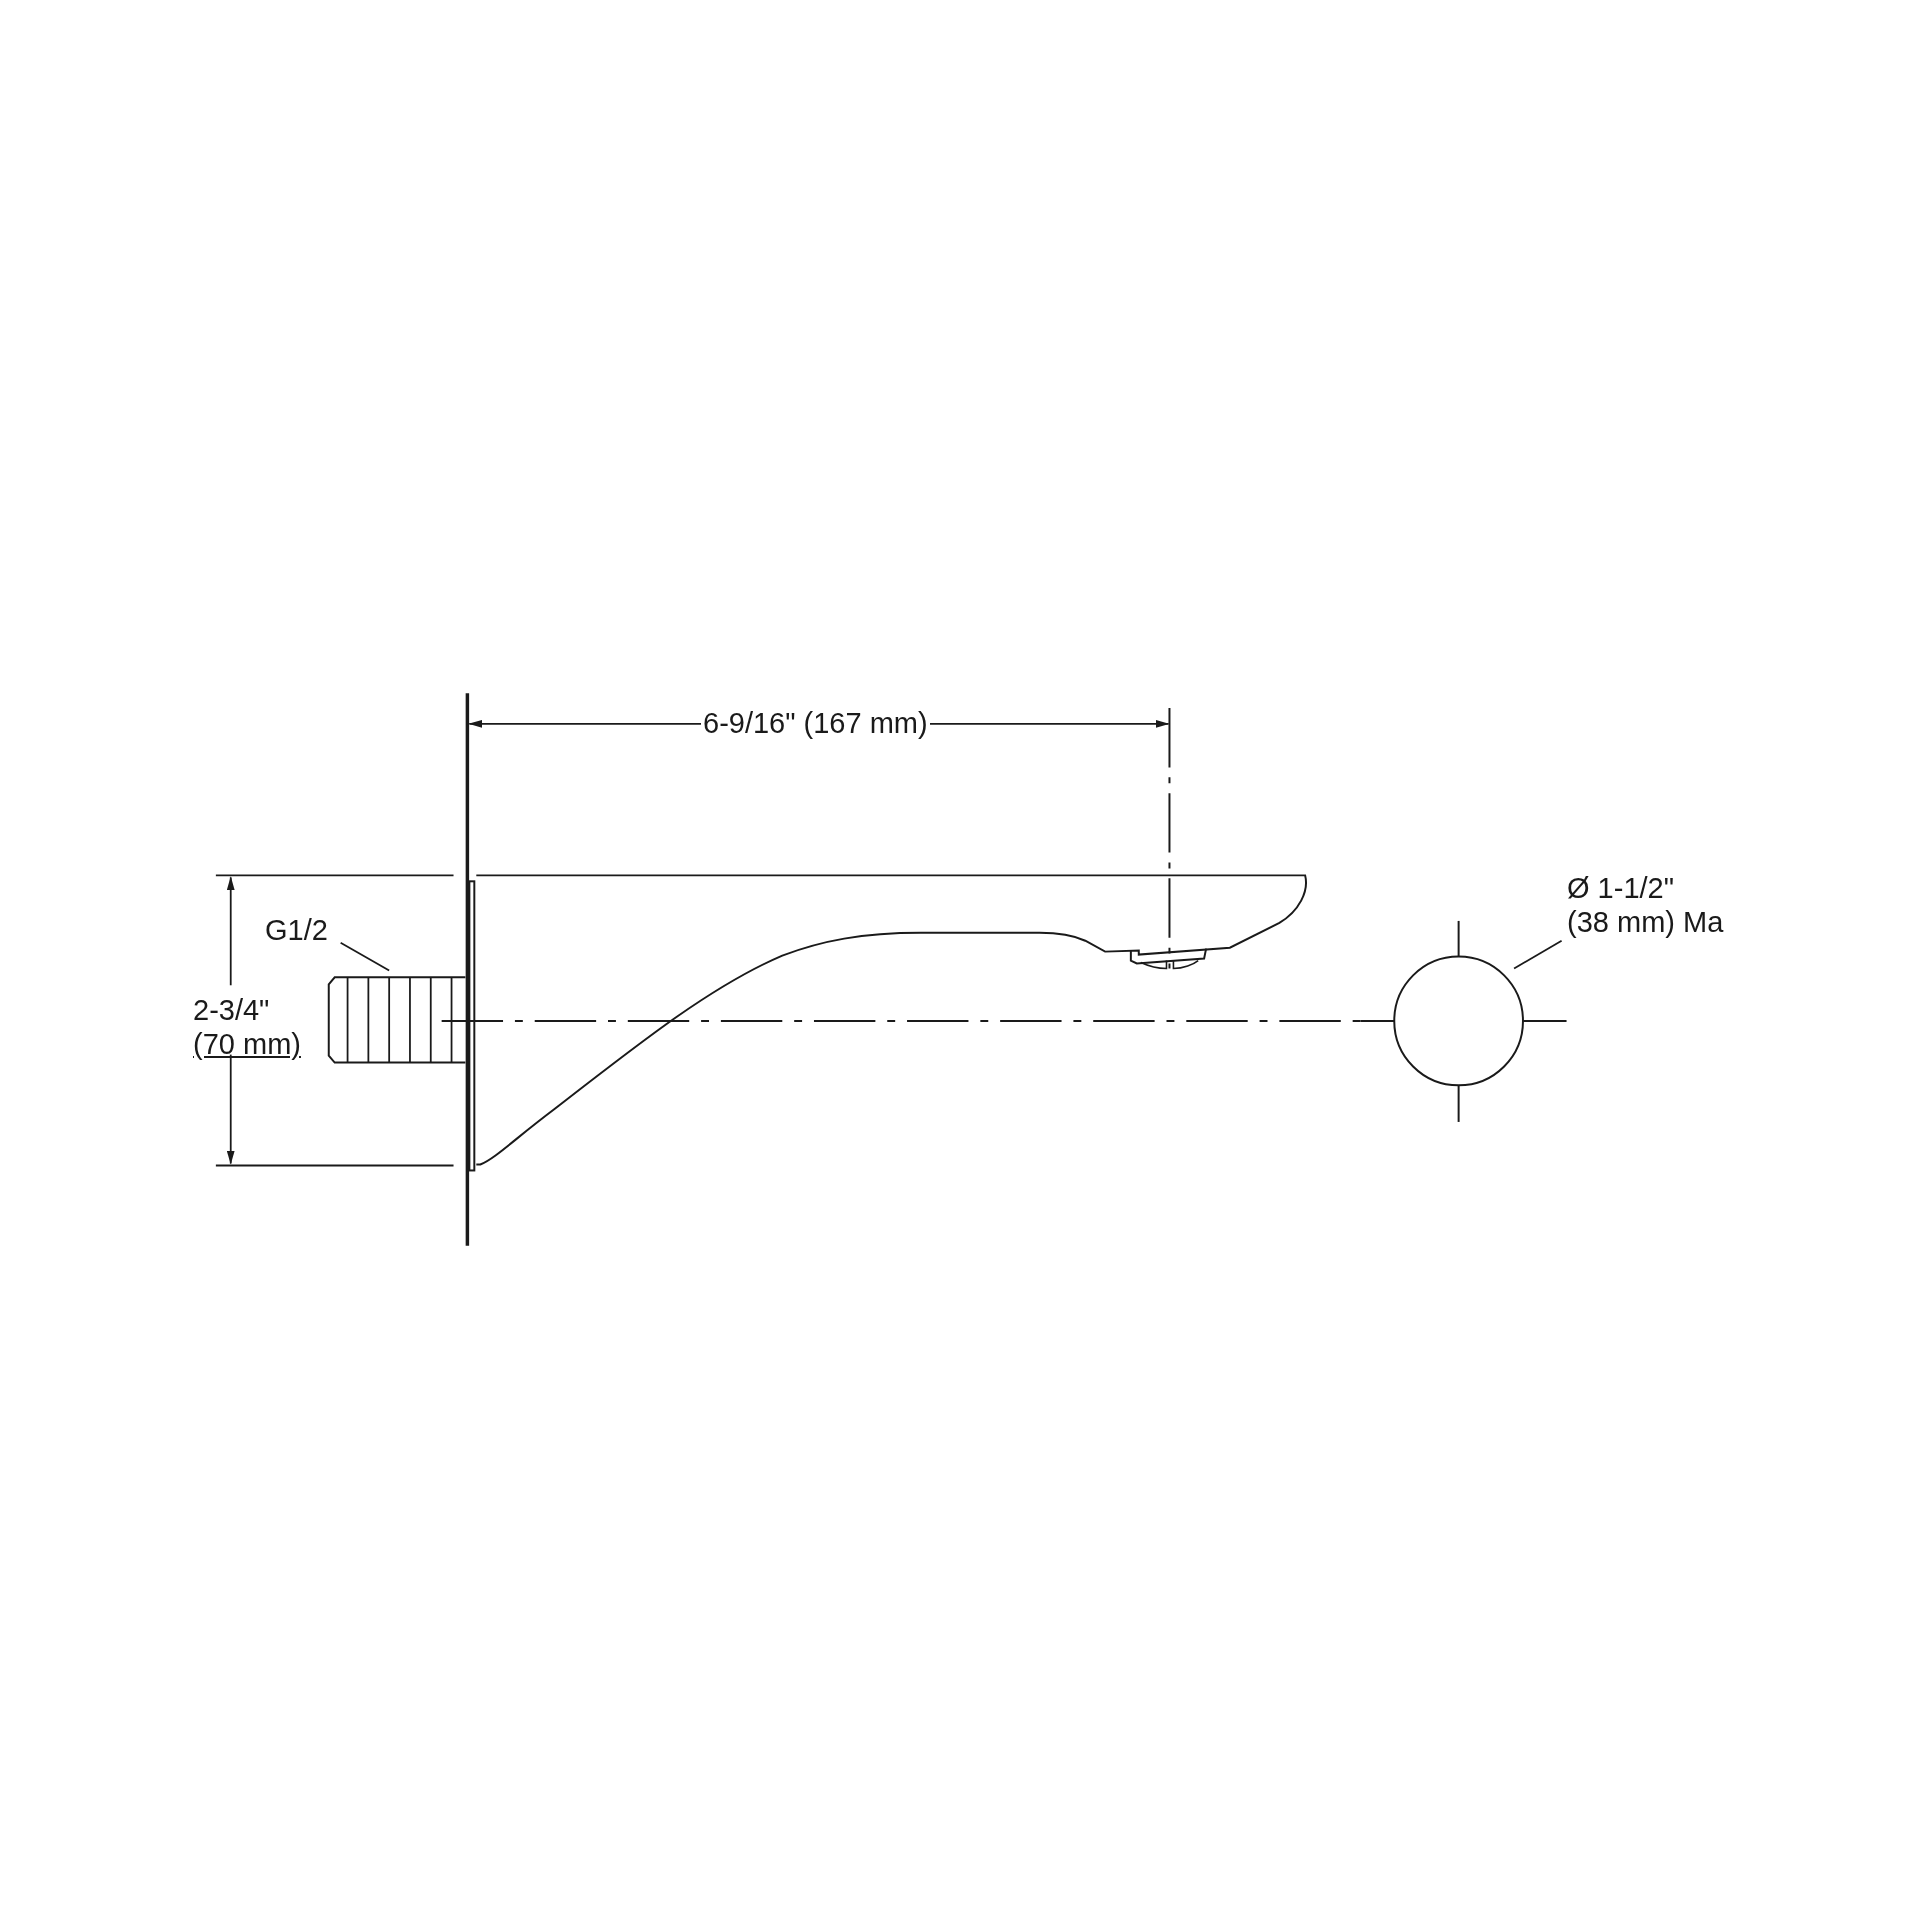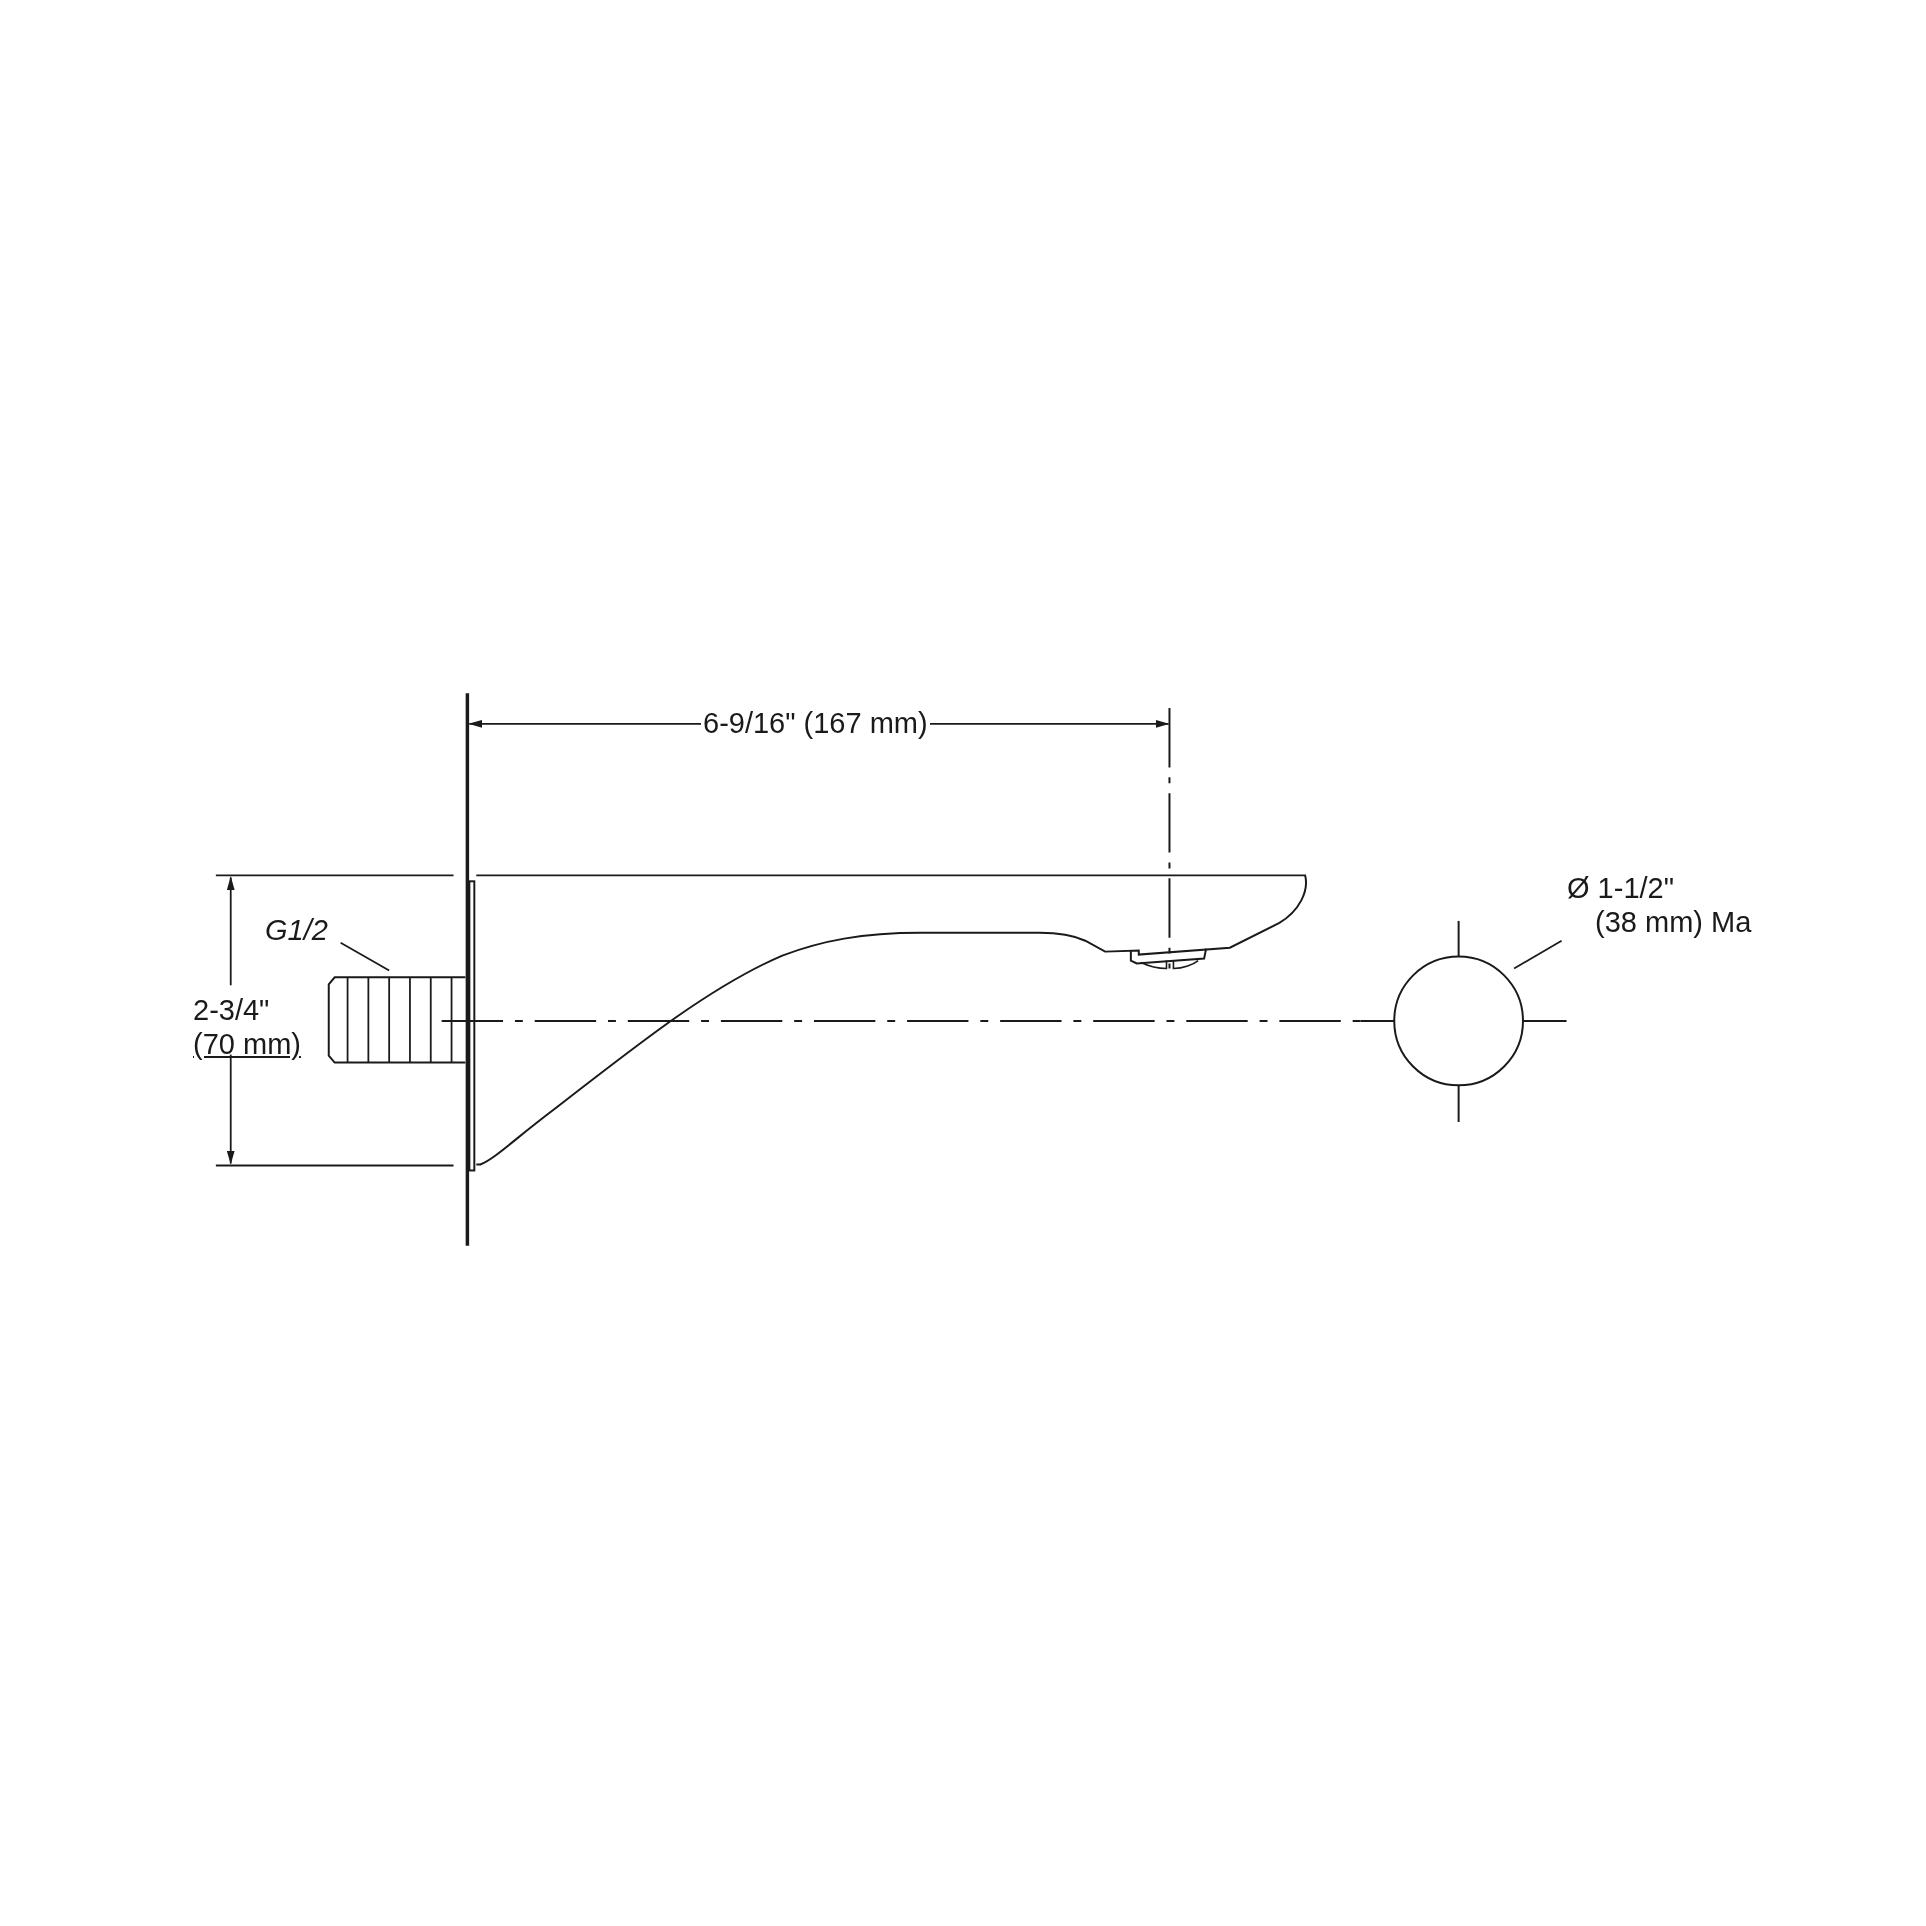--- a/index.html
+++ b/index.html
@@ -83,21 +83,21 @@
       <line x1="1473" y1="1096" x2="1473" y2="1133" stroke-width="2"></line>
       <line x1="1374" y1="1031" x2="1408" y2="1031" stroke-width="2"></line>
       <line x1="1538" y1="1031" x2="1582" y2="1031" stroke-width="2"></line>
 
       <line x1="1529" y1="978" x2="1577" y2="950" stroke-width="1.8"></line>
     </g>
   </svg>
 
   <div class="label bg" style="left:701px; top:706px;">6-9/16" (167 mm)</div>
 
-  <div class="label" style="left:265px; top:913px;font-style:italic;">G1/2</div>
+  <div class="label" style="left:265px; top:913px;">G1/2</div>
 
   <div class="label" style="left:193px; top:993px;">2-3/4"</div>
   <div class="label" style="left:193px; top:1027px;text-decoration:underline;">(70 mm)</div>
 
   <div class="label" style="left:1567px; top:871px;">Ø 1-1/2"</div>
-  <div class="label" style="left:1567px; top:905px;margin-left:28px;">(38 mm) Ma</div>
+  <div class="label" style="left:1567px; top:905px;">(38 mm) Ma</div>
 </div>
 
 
 </body></html>

